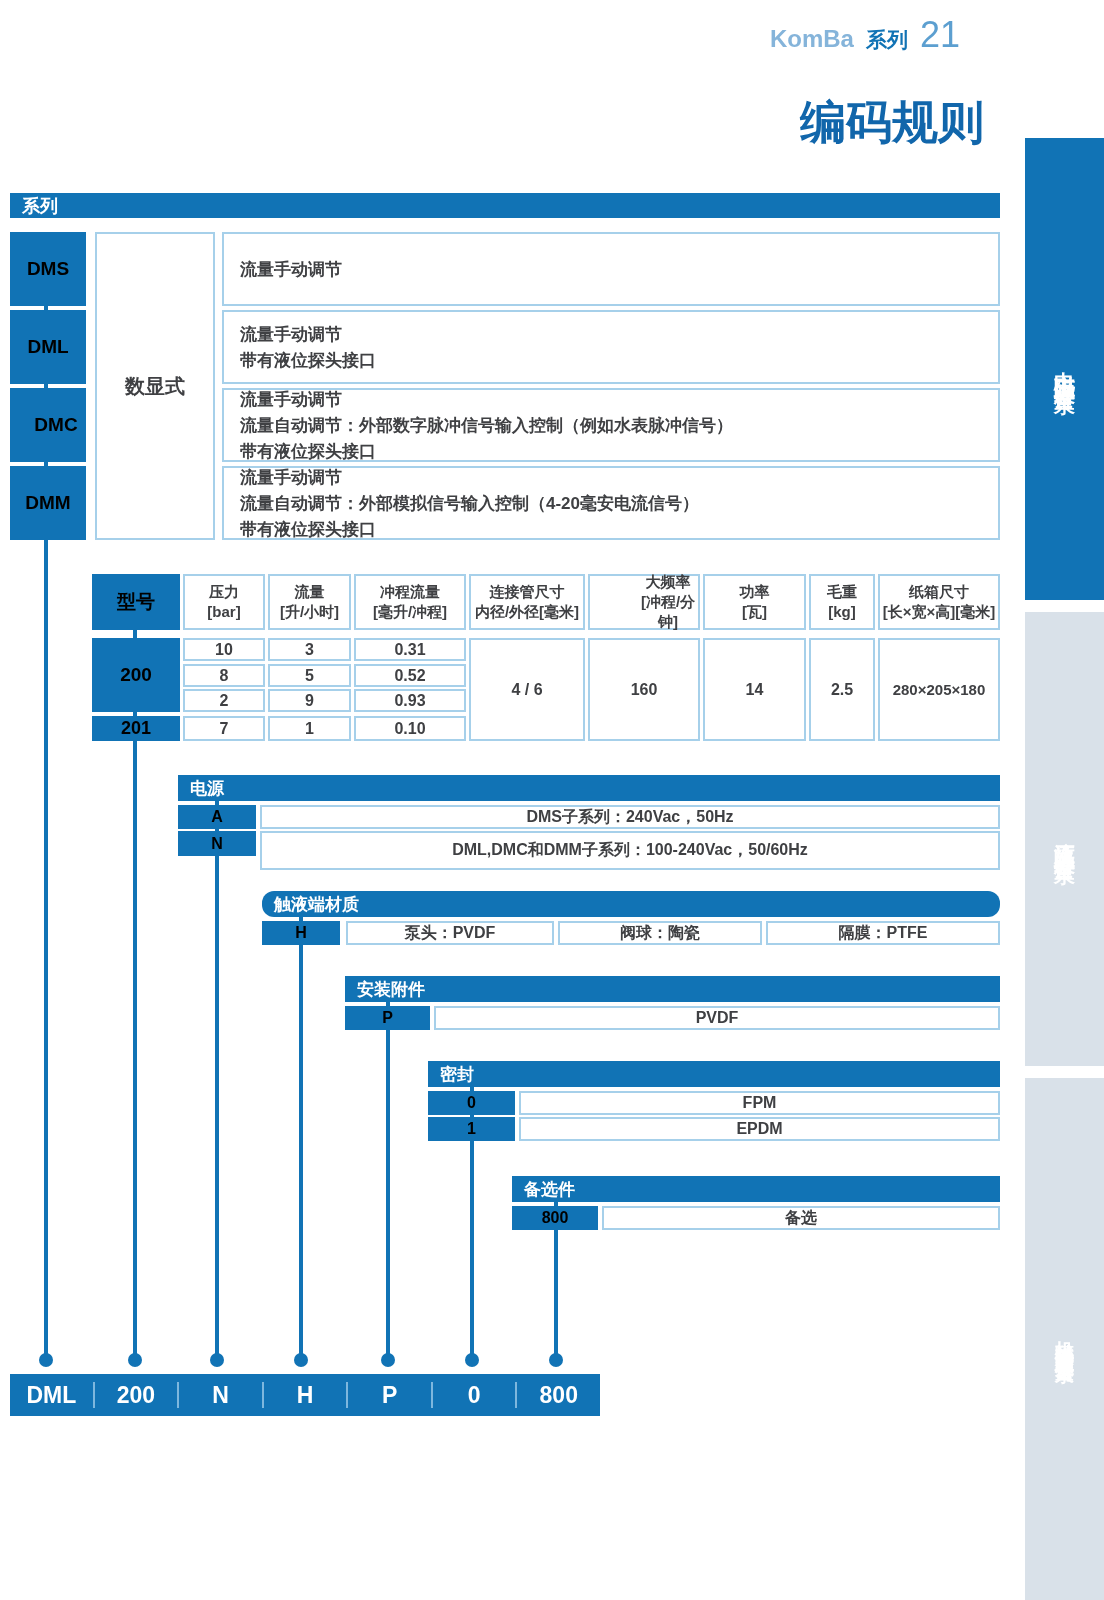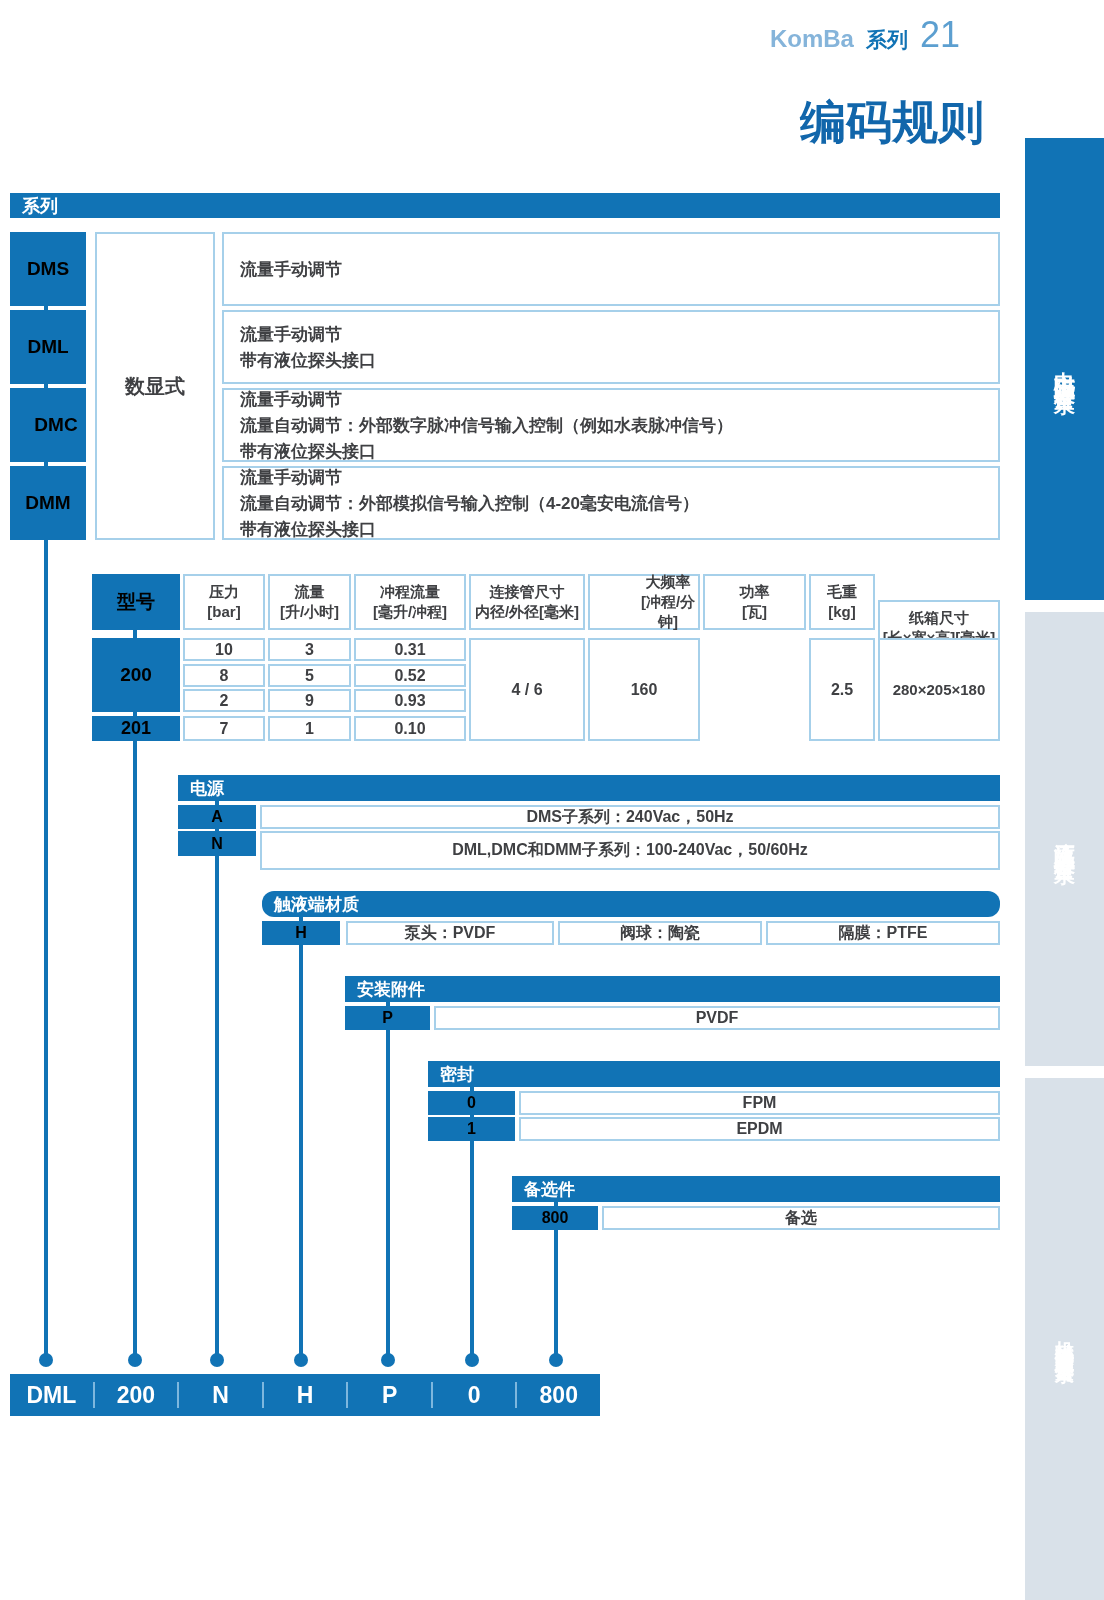--- a/index.html
+++ b/index.html
@@ -105,21 +105,21 @@
     <span>[冲程/分钟]</span>
   </div>
   <div class="abs valbox hcell" style="left:703px;top:574px;width:103px;height:56px;">
     <span>功率</span>
     <span>[瓦]</span>
   </div>
   <div class="abs valbox hcell" style="left:809px;top:574px;width:66px;height:56px;">
     <span>毛重</span>
     <span>[kg]</span>
   </div>
-  <div class="abs valbox hcell" style="left:878px;top:574px;width:122px;height:56px;margin-top:26px;">
+  <div class="abs valbox hcell" style="left:878px;top:574px;width:122px;height:56px;">
     <span>纸箱尺寸</span>
     <span>[长×宽×高][毫米]</span>
   </div>
 
   <div class="abs bluebox" style="left:92px;top:638px;width:88px;height:74px;font-size:19px;">200</div>
   <div class="abs valbox body16" style="left:183px;top:638px;width:82px;height:23px;">10</div>
   <div class="abs valbox body16" style="left:268px;top:638px;width:83px;height:23px;">3</div>
   <div class="abs valbox body16" style="left:354px;top:638px;width:112px;height:23px;">0.31</div>
   <div class="abs valbox body16" style="left:183px;top:664px;width:82px;height:23px;">8</div>
   <div class="abs valbox body16" style="left:268px;top:664px;width:83px;height:23px;">5</div>
@@ -128,20 +128,21 @@
   <div class="abs valbox body16" style="left:268px;top:689px;width:83px;height:23px;">9</div>
   <div class="abs valbox body16" style="left:354px;top:689px;width:112px;height:23px;">0.93</div>
 
   <div class="abs bluebox" style="left:92px;top:716px;width:88px;height:25px;font-size:18px;">201</div>
   <div class="abs valbox body16" style="left:183px;top:716px;width:82px;height:25px;">7</div>
   <div class="abs valbox body16" style="left:268px;top:716px;width:83px;height:25px;">1</div>
   <div class="abs valbox body16" style="left:354px;top:716px;width:112px;height:25px;">0.10</div>
 
   <div class="abs valbox body16" style="left:469px;top:638px;width:116px;height:103px;">4 / 6</div>
   <div class="abs valbox body16" style="left:588px;top:638px;width:112px;height:103px;">160</div>
+  <div class="abs valbox body16" style="left:703px;top:638px;width:103px;height:103px;">14</div>
   <div class="abs valbox body16" style="left:809px;top:638px;width:66px;height:103px;">2.5</div>
   <div class="abs valbox" style="left:878px;top:638px;width:122px;height:103px;font-size:15px;font-weight:bold;">280×205×180</div>
 
   <div class="abs hdrbar" style="left:178px;top:775px;width:822px;height:26px;font-size:17px;">电源</div>
   <div class="abs bluebox" style="left:178px;top:805px;width:78px;height:24px;font-size:16px;">A</div>
   <div class="abs valbox body16" style="left:260px;top:805px;width:740px;height:24px;">DMS子系列：240Vac，50Hz</div>
   <div class="abs bluebox" style="left:178px;top:831px;width:78px;height:25px;font-size:16px;">N</div>
   <div class="abs valbox body16" style="left:260px;top:831px;width:740px;height:39px;">DML,DMC和DMM子系列：100-240Vac，50/60Hz</div>
 
   <div class="abs hdrbar" style="left:262px;top:891px;width:738px;height:26px;font-size:17px;border-radius:12px;">触液端材质</div>

